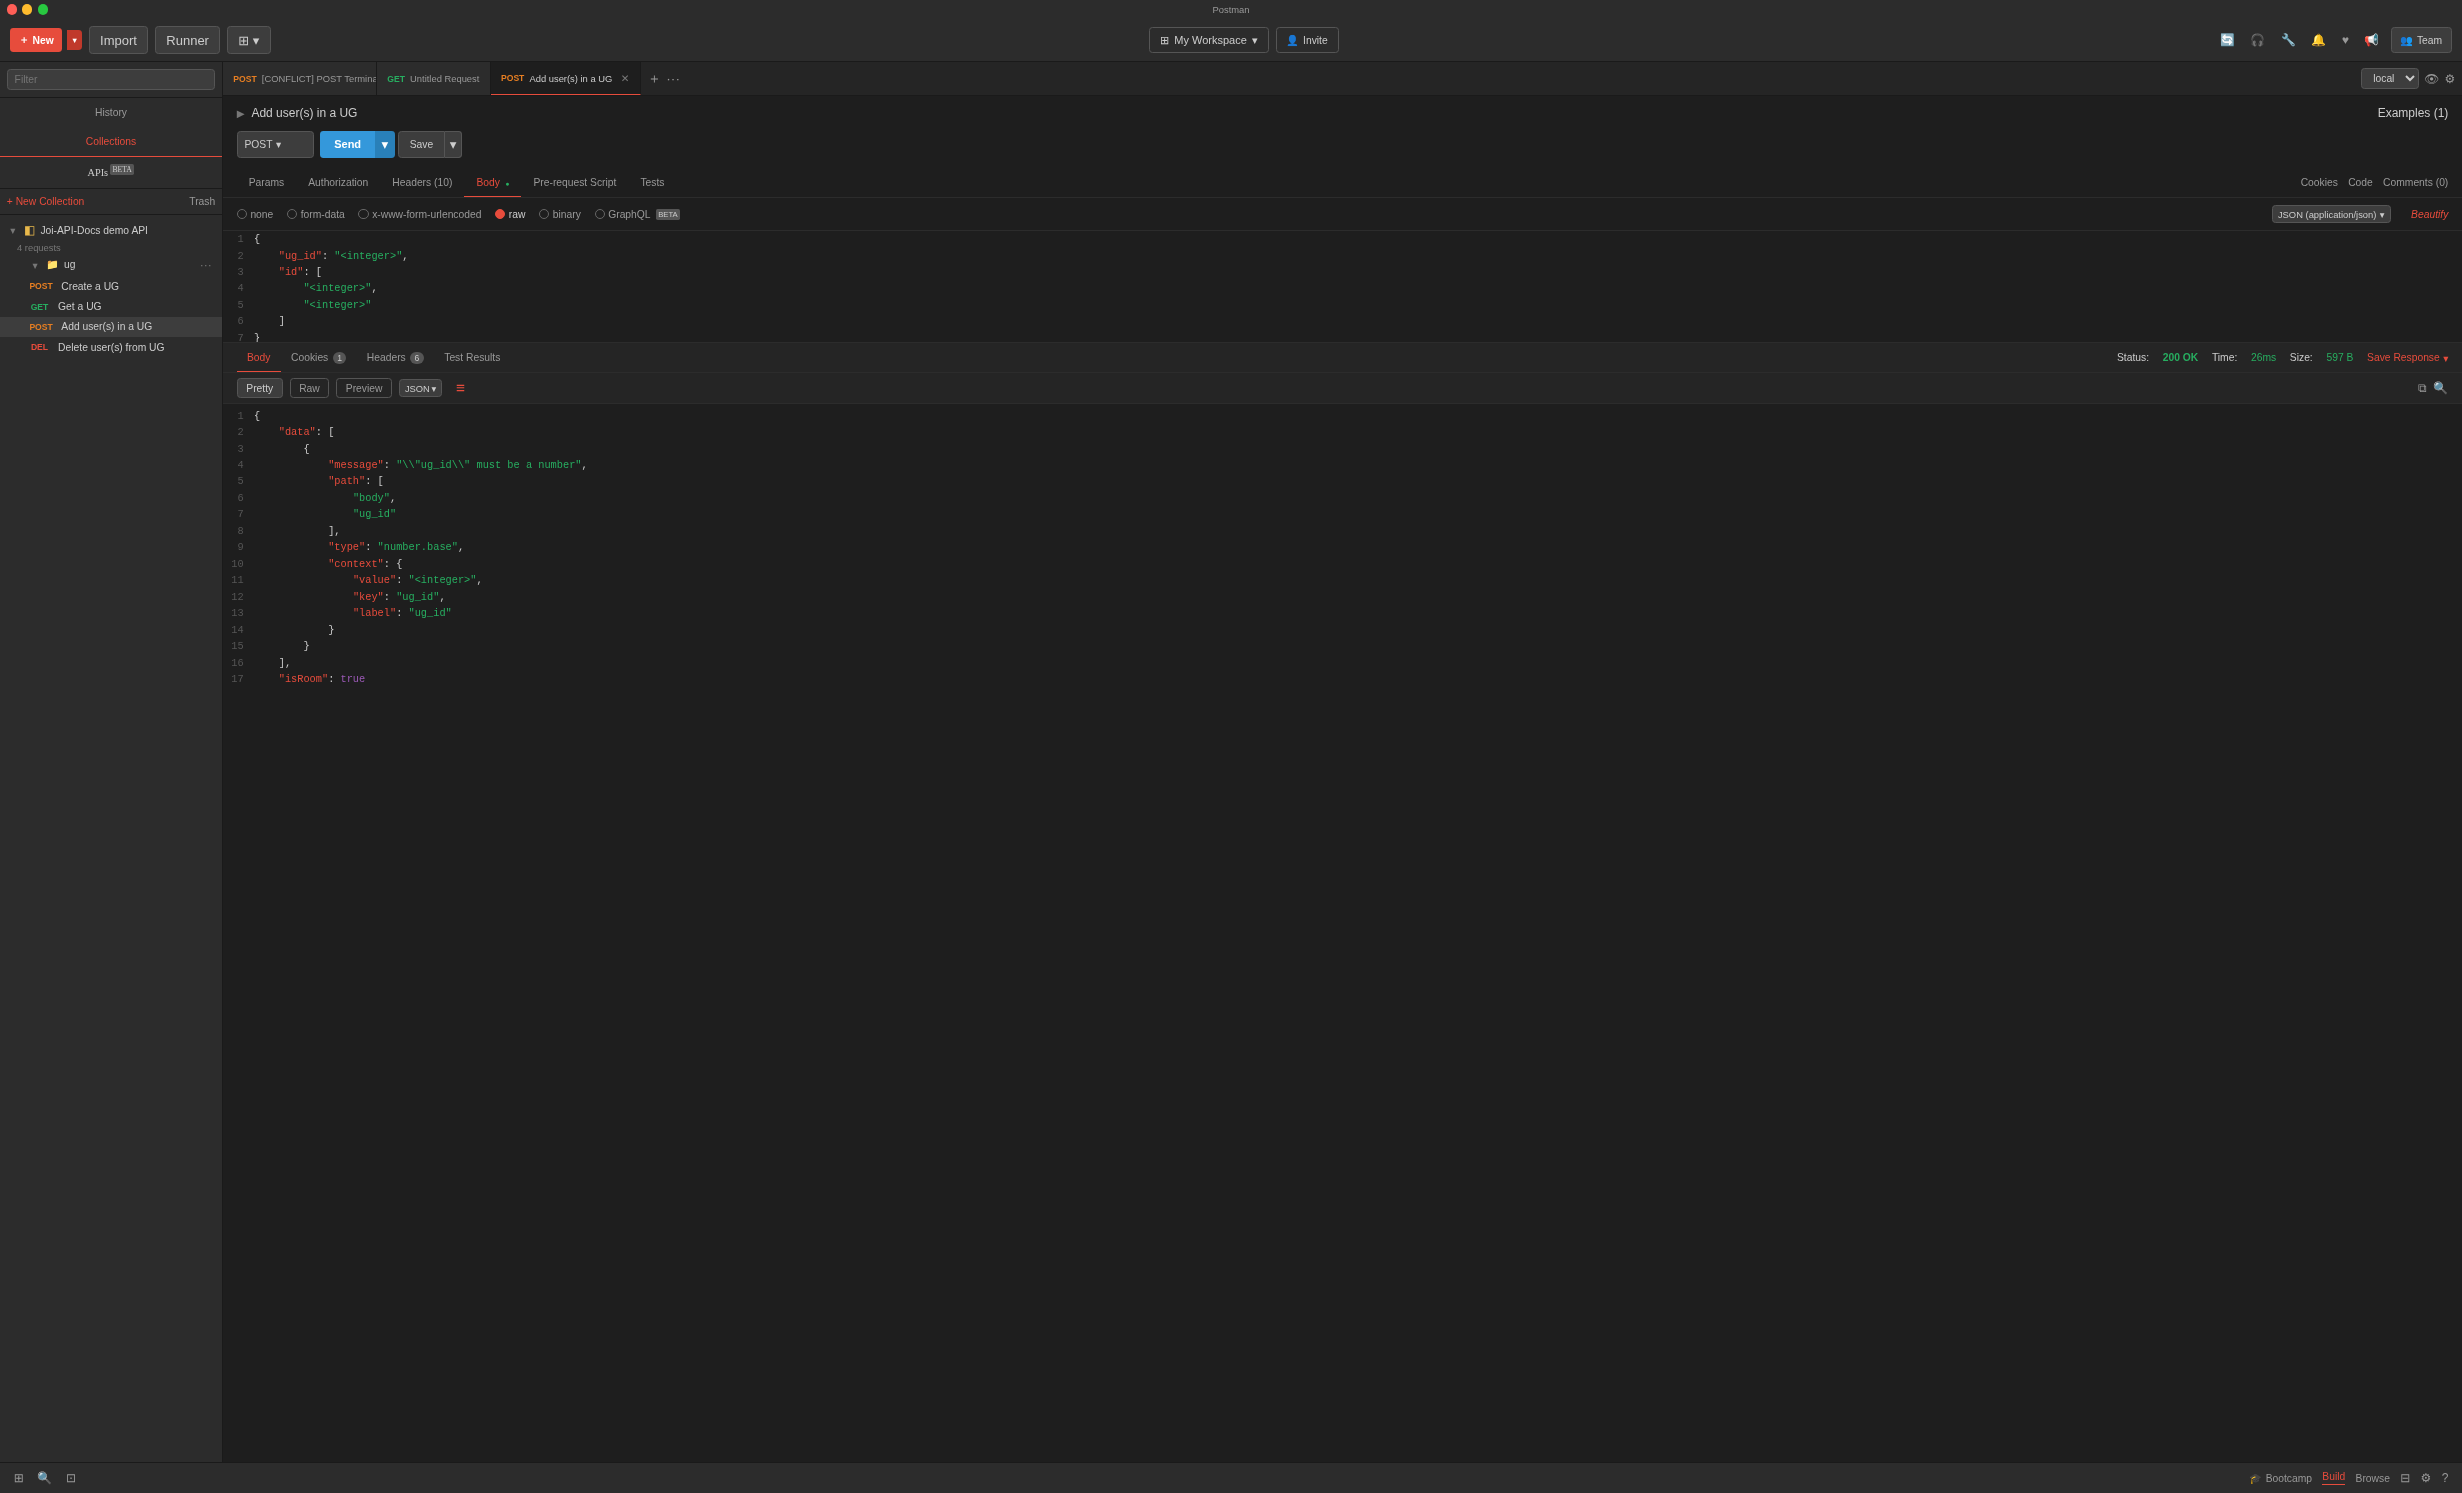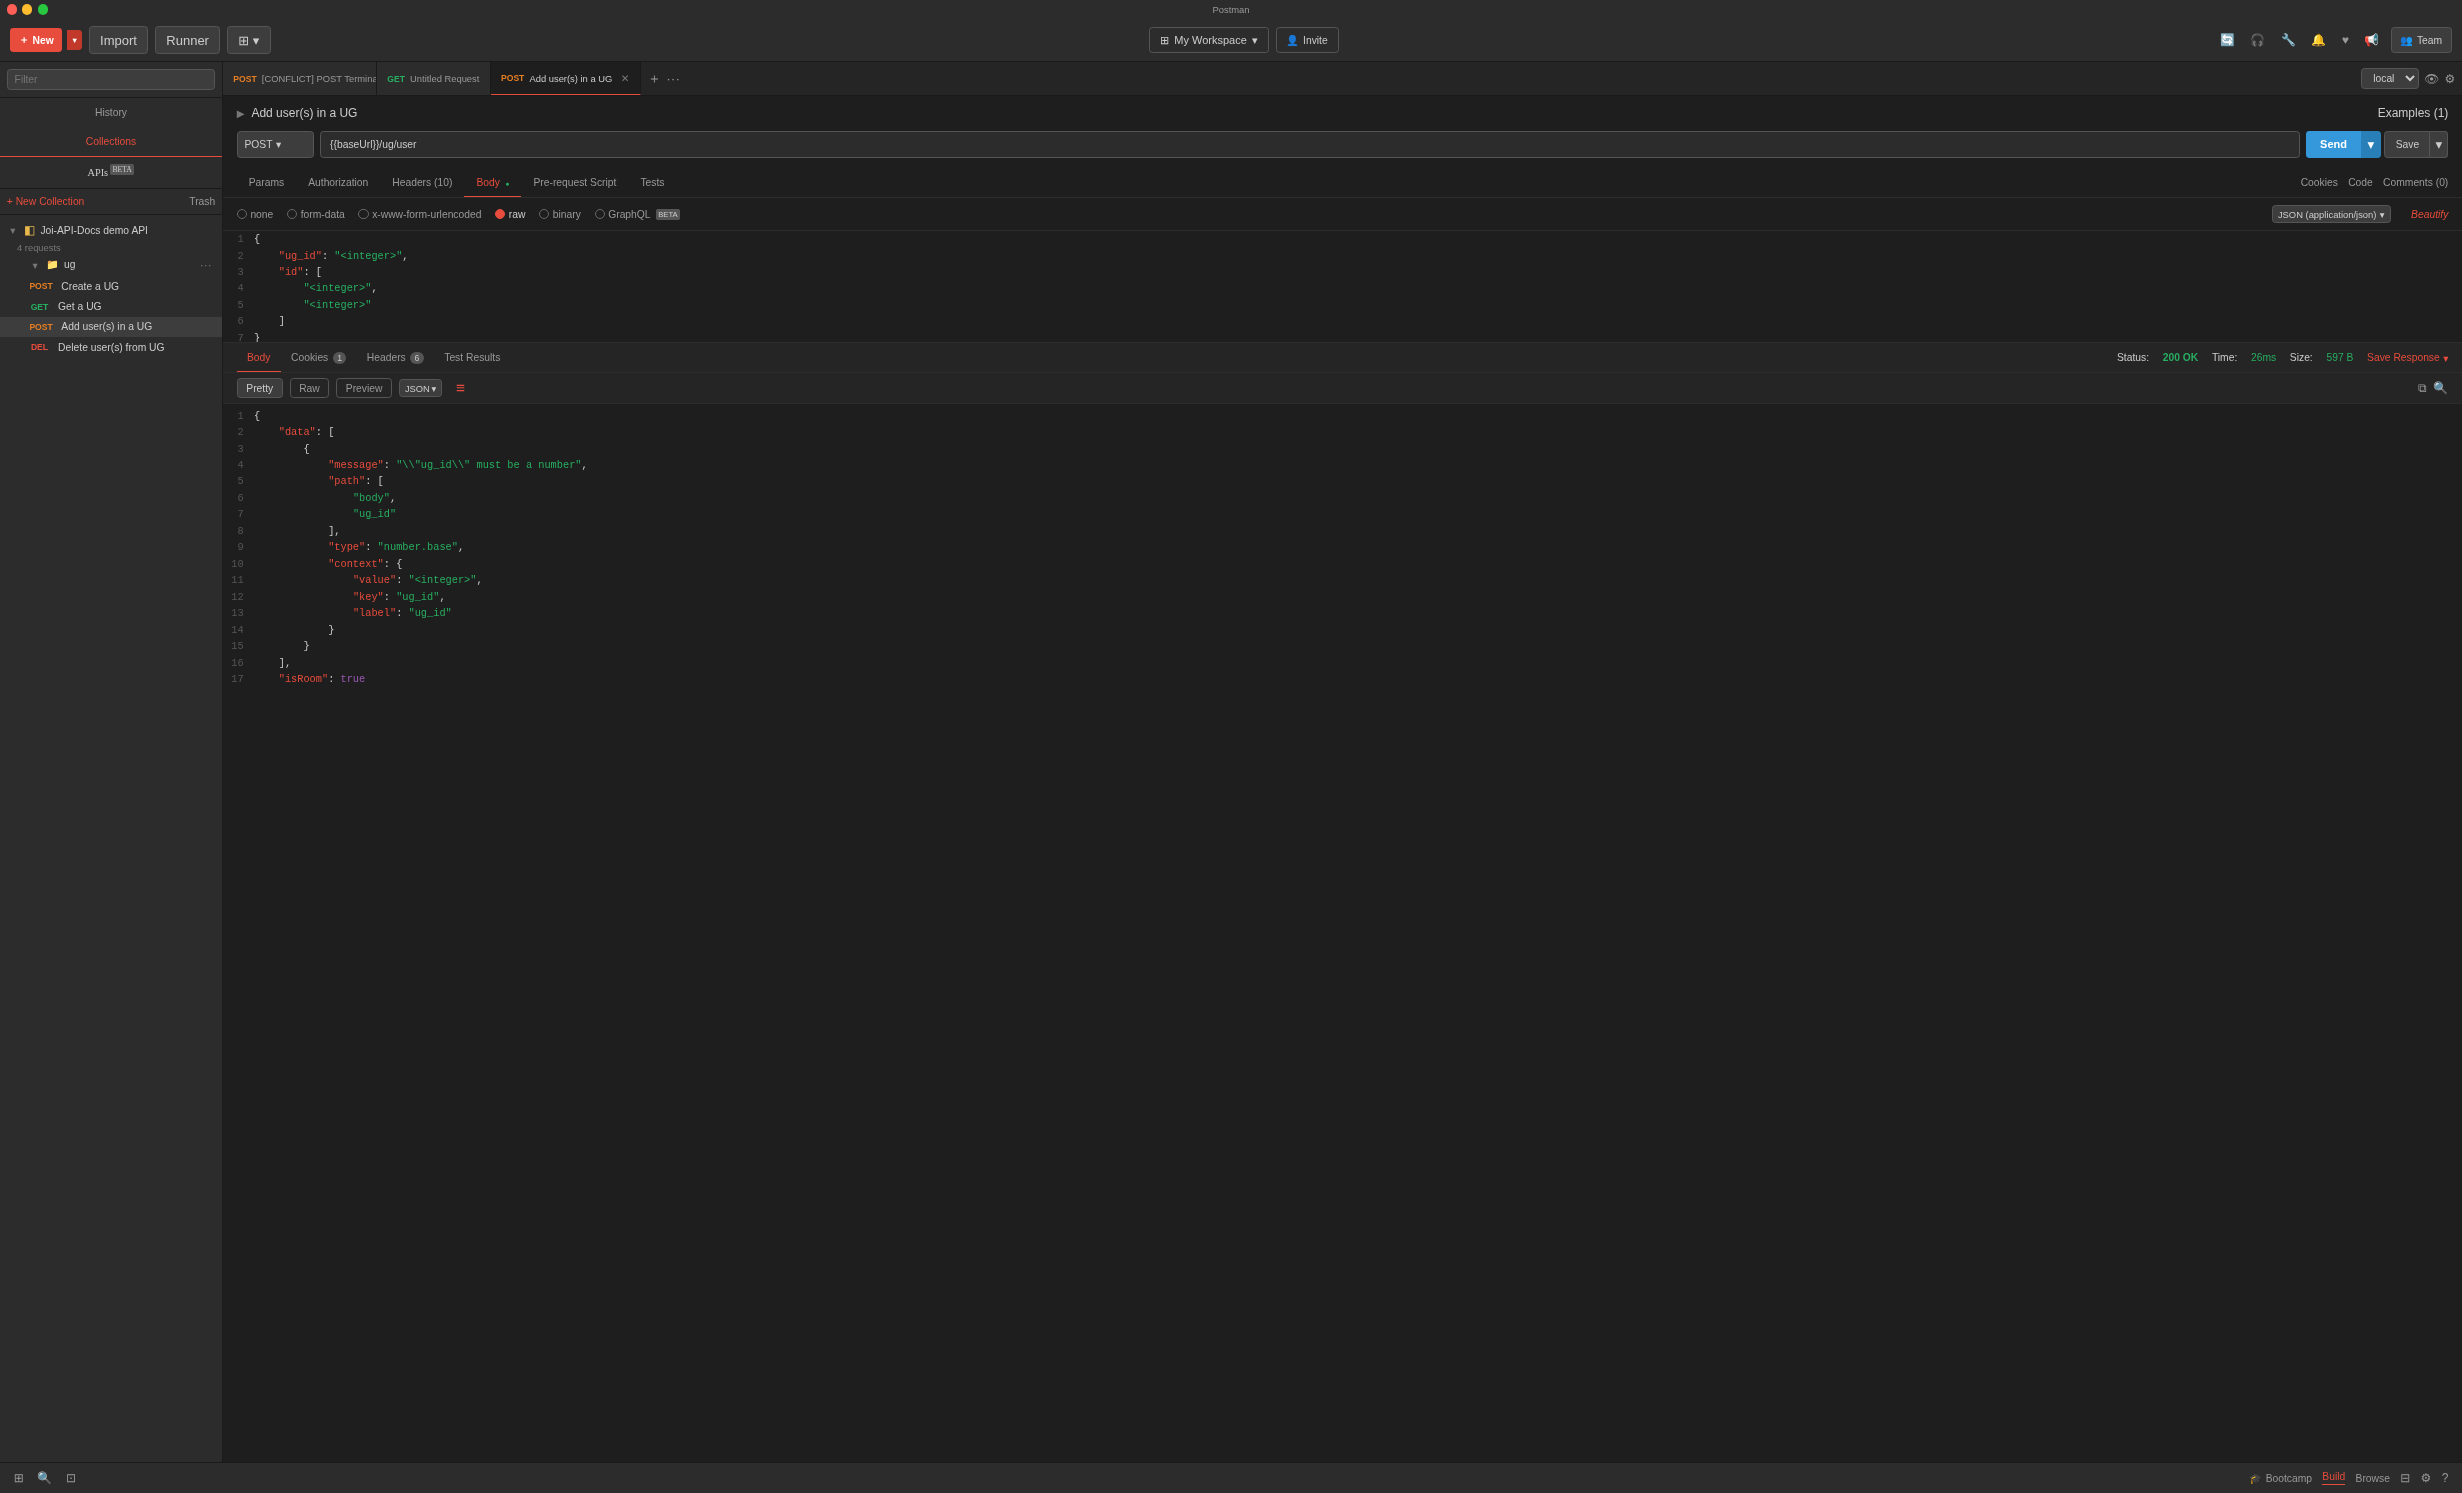--- a/index.html
+++ b/index.html
@@ -284,21 +284,20 @@
         <span style="color:#777;font-size:10.3px;">▶</span>
         <span>Add user(s) in a UG</span>
         <span class="examples-link">Examples (1)</span>
       </div>
 
       <div class="url-bar">
         <div class="method-select">
           <span>POST</span>
           <span>▾</span>
         </div>
-        <input class="url-input" type="text" value="{{baseUrl}}/ug/user" style="">
         <div style="display:flex;">
           <button class="send-btn">Send</button>
           <button class="send-arrow">▾</button>
           <button class="save-btn">Save</button>
           <button class="save-arrow">▾</button>
         </div>
       </div>
     </div>
 
     <div class="req-tabs">

